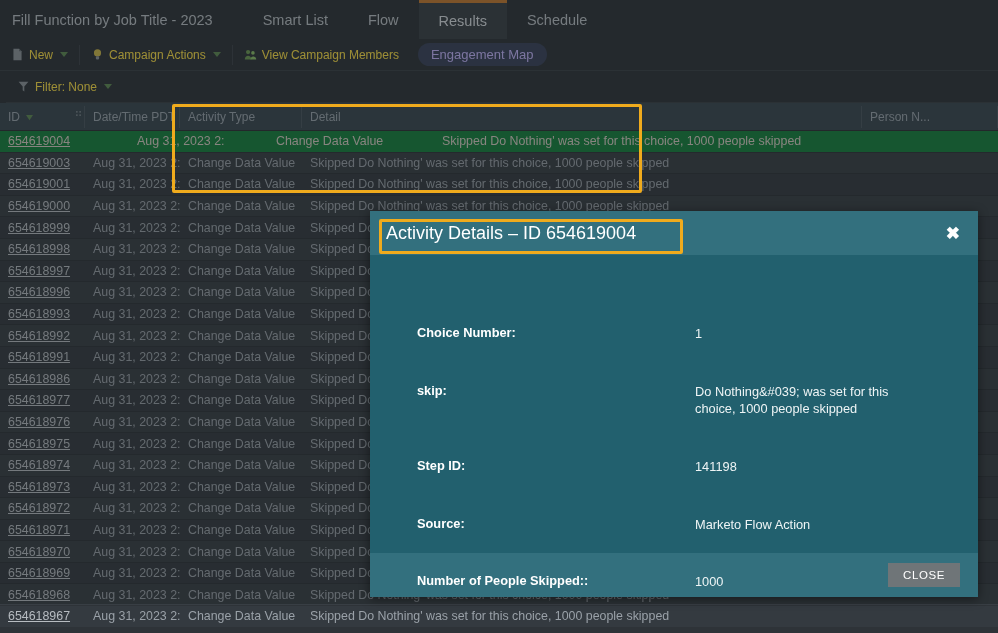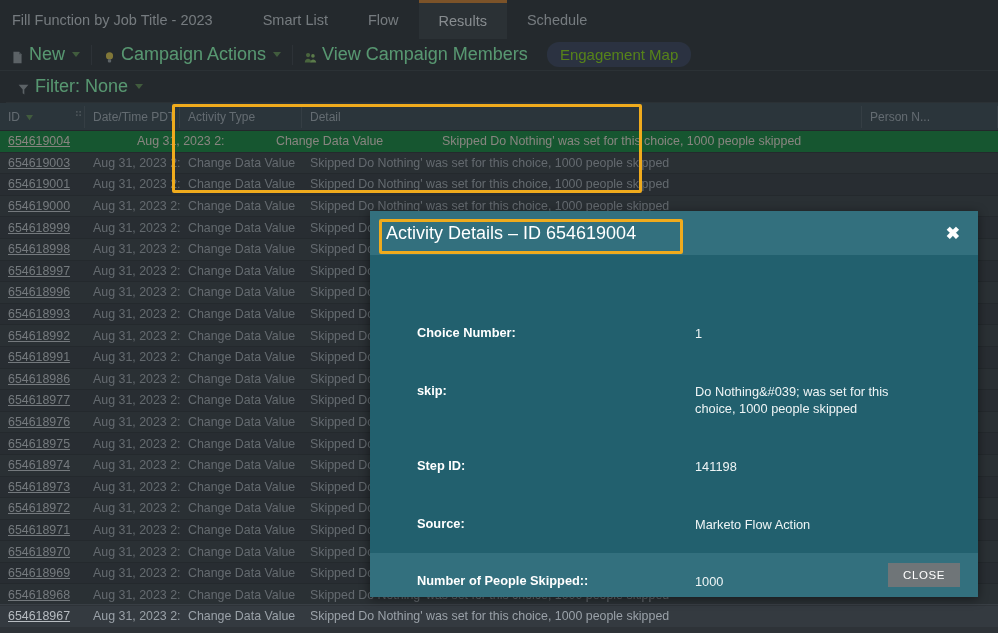--- a/index.html
+++ b/index.html
@@ -34,34 +34,34 @@
   
   .toolbar {
     position: absolute; left: 0; top: 39px; width: 998px; height: 32px;
     background: #2e3338;
     display: flex; align-items: center;
     border-bottom: 1px solid #3a4046;
   }
   .tb-item {
     display: flex; align-items: center; gap: 5px;
     padding: 0 11px; height: 32px;
-    font-size: 18px; color: #86efac;
+    font-size: 12px; color: #fde047;
     white-space: nowrap;
   }
   .tb-sep { width: 1px; height: 20px; background: #3d4349; }
   .caret {
     width: 0; height: 0; margin-left: 2px;
     border-left: 4px solid transparent;
     border-right: 4px solid transparent;
     border-top: 5px solid #5f8a54;
   }
   .pill {
-    background: #39435a; color: #84cc16;
+    background: #39435a; color: #c4b5fd;
     border-radius: 12px; padding: 4px 13px;
-    font-size: 15px; margin-left: 8px;
+    font-size: 13px; margin-left: 8px;
   }
   .ico { width: 13px; height: 13px; display: inline-block; flex: 0 0 auto; }
 
   
   .filterbar {
     position: absolute; left: 6px; top: 71px; width: 998px; height: 32px;
     background: #2e3338;
     display: flex; align-items: center;
     border-bottom: 1px solid #3a4046;
   }

